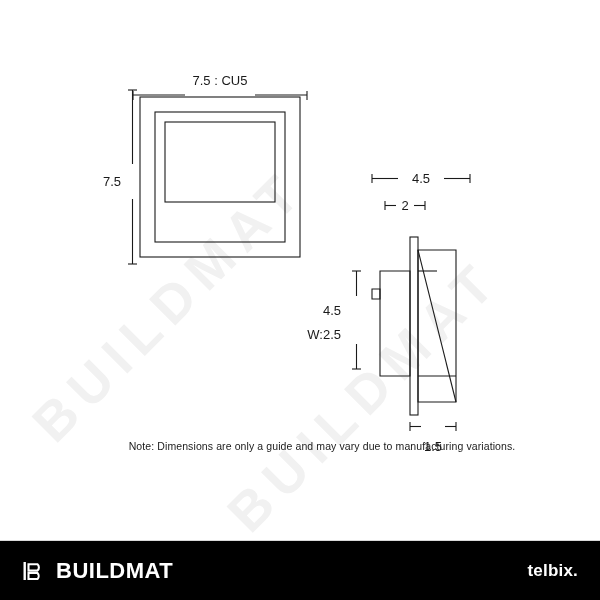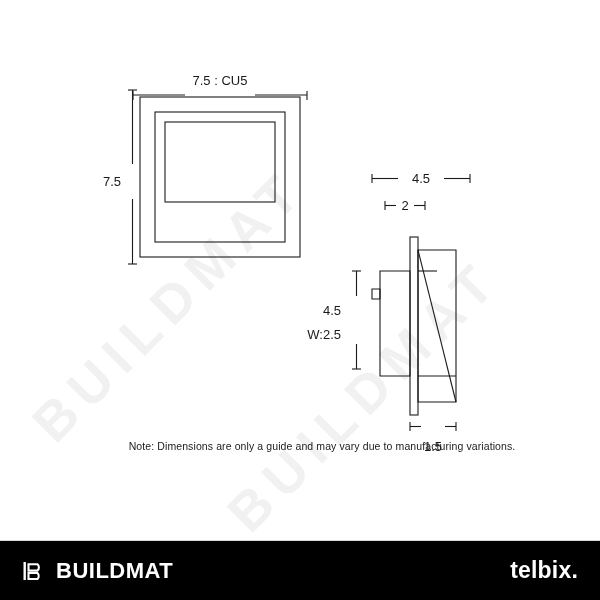--- a/index.html
+++ b/index.html
@@ -111,21 +111,21 @@
     flex: 0 0 auto;
   }
   .brand-name {
     color: #ffffff;
     font-size: 22px;
     font-weight: bold;
     letter-spacing: 0.5px;
   }
   .partner {
     color: #ffffff;
-    font-size: 23px;
+    font-size: 17px;
     font-weight: bold;
     letter-spacing: 0.2px;
   }
 </style>
 </head>
 <body>
 
 <div class="page">
 
   <div class="watermark">

